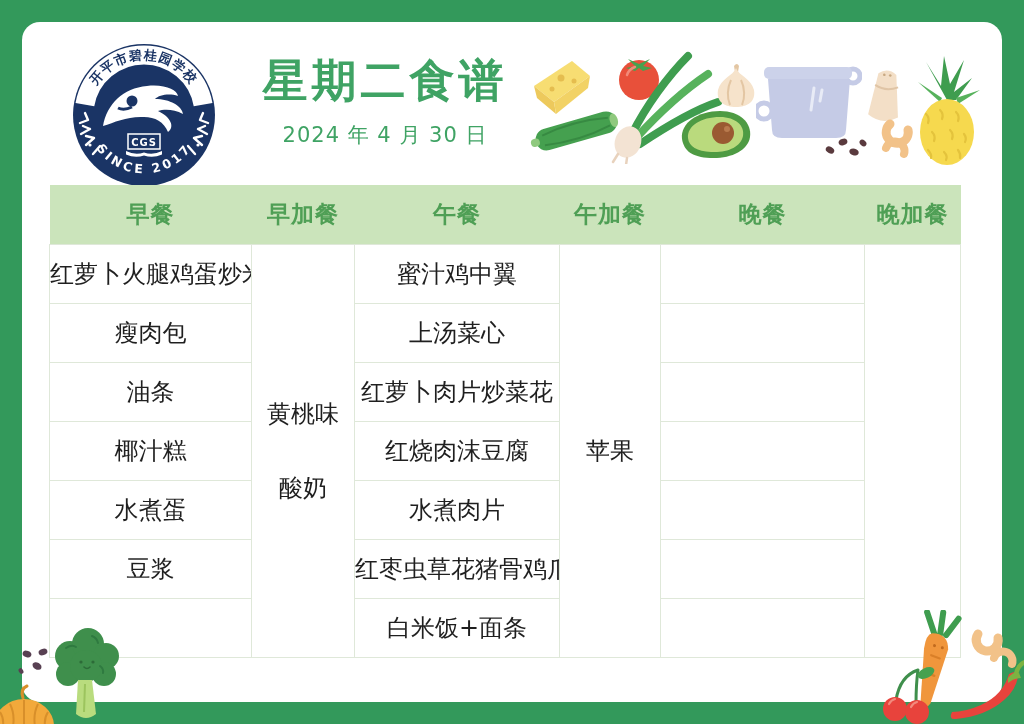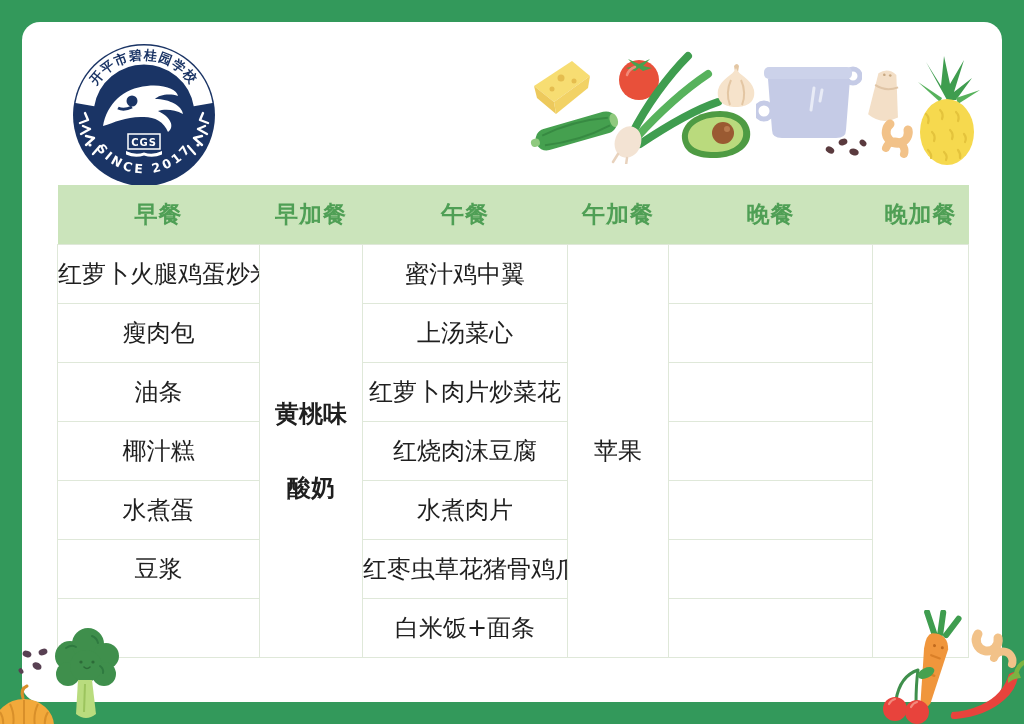--- a/index.html
+++ b/index.html
@@ -12,35 +12,35 @@
     position:absolute;left:22px;top:22px;width:980px;height:680px;
     background:#ffffff;border-radius:18px;
   }
   .logo{position:absolute;left:71px;top:42px;width:146px;height:146px;}
   .title-block{position:absolute;left:232px;top:56px;width:306px;text-align:center;}
   .page-title{font-size:45px;font-weight:bold;color:#3fa364;letter-spacing:4px;line-height:1.1;}
   .page-date{margin-top:15px;font-size:21px;color:#3fa364;letter-spacing:1px;}
   .deco{position:absolute;pointer-events:none;}
 
   table.menu{
-    position:absolute;left:57px;top:185px;width:911px;
+    position:absolute;left:49px;top:185px;width:911px;
     border-collapse:collapse;table-layout:fixed;
   }
   table.menu th{
     background:#cbe4bb;color:#4f9f55;font-size:23px;font-weight:bold;
     height:59px;padding:0;letter-spacing:1px;border:none;
   }
   table.menu td{
     border:1px solid #dfe8d9;background:#ffffff;text-align:center;
     vertical-align:middle;font-size:24px;color:#1f1f1f;height:58px;padding:0;
     overflow:hidden;white-space:nowrap;
   }
   td.small{font-size:17px;}
   td.mid{font-size:21px;}
-  .snack-line{font-size:24px;color:#1f1f1f;font-weight:bold;}
+  .snack-line{font-size:24px;color:#1f1f1f;}
   .snack-line + .snack-line{margin-top:42px;}
 </style>
 </head>
 <body>
 
 <div class="card"></div>
 
 <svg class="logo" viewBox="0 0 146 146">
   <circle cx="73" cy="73" r="71" fill="#1a3465"></circle>
   <path d="M13.9 62.6 A60 60 0 0 1 132.1 62.6" stroke="#ffffff" stroke-width="19" fill="none"></path>
@@ -62,20 +62,22 @@
   <path d="M55 109 Q64 113.5 73 110.5 Q82 113.5 91 109 L91 112.5 Q82 116.5 73 113.5 Q64 116.5 55 112.5 Z" fill="#ffffff"></path>
   <path id="logo-bottom-arc" d="M23.2 96.2 A55 55 0 0 0 122.8 96.2" fill="none"></path>
   <text font-size="12.5" font-weight="bold" fill="#ffffff" letter-spacing="2.5">
     <textPath href="#logo-bottom-arc" startOffset="50%" text-anchor="middle" dominant-baseline="middle">SINCE 2017</textPath>
   </text>
   <circle cx="19" cy="103" r="1.6" fill="#ffffff"></circle>
     <circle cx="127" cy="103" r="1.6" fill="#ffffff"></circle>
 </svg>
 
 <div class="title-block">
+  <div class="page-title">星期二食谱</div>
+  <div class="page-date">2024 年 4 月 30 日</div>
 </div>
 
 <svg class="deco" style="left:528px;top:56px" width="66" height="62" viewBox="0 0 66 62">
   <path d="M6 30 L44 5 L62 20 L26 46 Z" fill="#f7dd72"></path>
   <path d="M6 30 L26 46 L28 58 L9 42 Z" fill="#edc95c"></path>
   <path d="M26 46 L62 20 L60 32 L28 58 Z" fill="#f2d265"></path>
   <circle cx="33" cy="22" r="3.5" fill="#e5bd4f"></circle>
     <circle cx="46" cy="25" r="2.5" fill="#e5bd4f"></circle>
     <circle cx="24" cy="33" r="2.5" fill="#e5bd4f"></circle>
 </svg>

